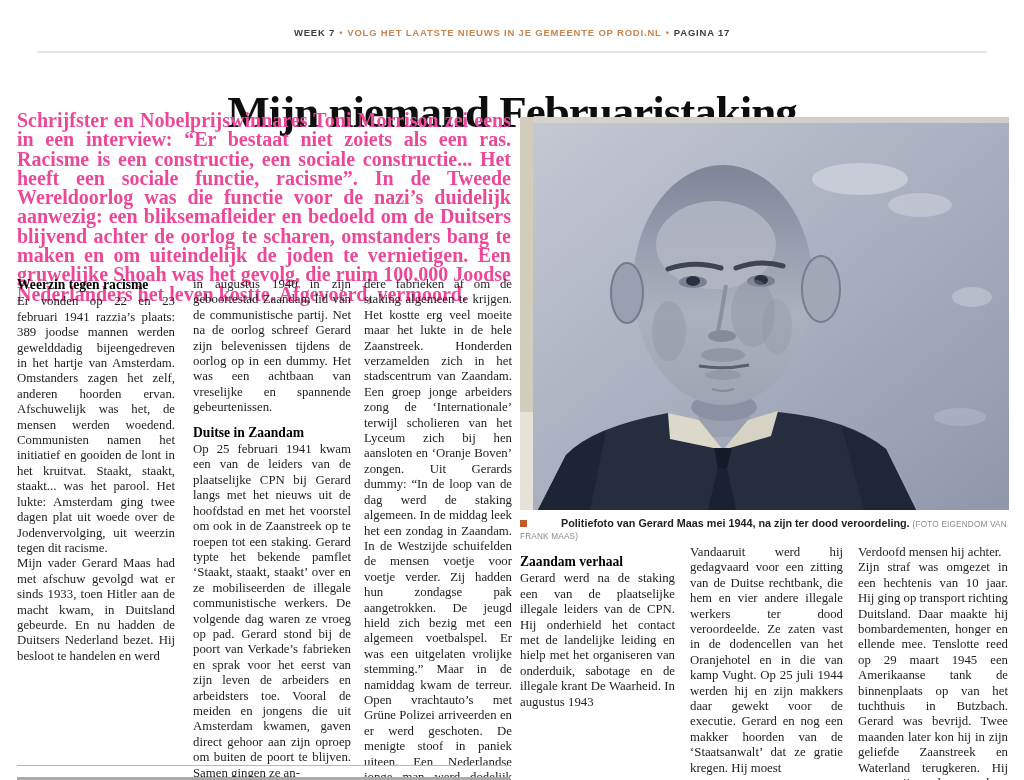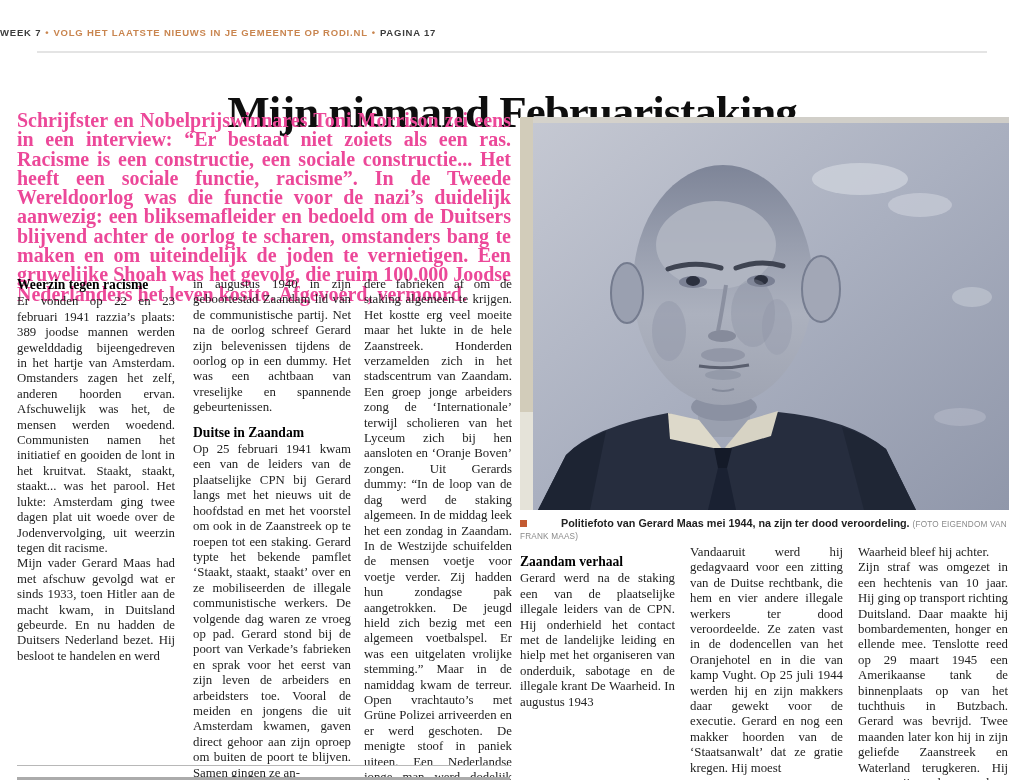--- a/index.html
+++ b/index.html
@@ -1,20 +1,20 @@
 <!DOCTYPE html>
 <html lang="nl"><head>
 <meta charset="utf-8">
 <style>
   html,body{margin:0;padding:0;background:#ffffff;}
   .page{position:relative;width:1024px;height:780px;background:#fff;overflow:hidden;
         font-family:"Liberation Serif",serif;color:#1c1c1c;}
 
   
-  .masthead{position:absolute;top:27px;left:0;width:100%;
+  .masthead{position:absolute;top:27px;left:0;width:100%;text-align:center;
             font-family:"Liberation Sans",sans-serif;font-size:9.5px;font-weight:bold;
             letter-spacing:.8px;color:#3c3c3c;}
   .masthead .accent{color:#c9854f;}
   .masthead .bullet{color:#c9854f;padding:0 4px;}
   .rule-top{position:absolute;top:51px;left:37px;width:950px;height:2px;background:#e4e4e4;}
 
   
   .title{position:absolute;top:56px;left:0;width:100%;text-align:center;
          font-size:45px;font-weight:bold;letter-spacing:-1px;color:#0e0e0e;}
 
@@ -151,20 +151,20 @@
   <div class="col col-b" id="col4">
     <h3>Zaandam verhaal</h3>
     <p>Gerard werd na de staking een van de plaatselijke illegale leiders van de CPN. Hij onderhield het contact met de landelijke leiding en hielp met het organiseren van onderduik, sabotage en de illegale krant De Waarheid. In augustus 1943</p>
   </div>
 
   <div class="col col-b" id="col5">
     <p>Vandaaruit werd hij gedagvaard voor een zitting van de Duitse rechtbank, die hem en vier andere illegale werkers ter dood veroordeelde. Ze zaten vast in de dodencellen van het Oranjehotel en in die van kamp Vught. Op 25 juli 1944 werden hij en zijn makkers daar gewekt voor de executie. Gerard en nog een makker hoorden van de ‘Staatsanwalt’ dat ze gratie kregen. Hij moest</p>
   </div>
 
   <div class="col col-b" id="col6">
-    <p>Waarheid bleef hij achter.</p>
+    <p>Verdoofd mensen hij achter.</p>
     <p>Zijn straf was omgezet in een hechtenis van 10 jaar. Hij ging op transport richting Duitsland. Daar maakte hij bombardementen, honger en ellende mee. Tenslotte reed op 29 maart 1945 een Amerikaanse tank de binnenplaats op van het tuchthuis in Butzbach. Gerard was bevrijd. Twee maanden later kon hij in zijn geliefde Zaanstreek en Waterland terugkeren. Hij zou zijn leven lang communist blijven met</p>
   </div>
 
   <div class="rule-bottom"></div>
   <div class="rule-bottom2"></div>
 
 </div>
 
 </body></html>

